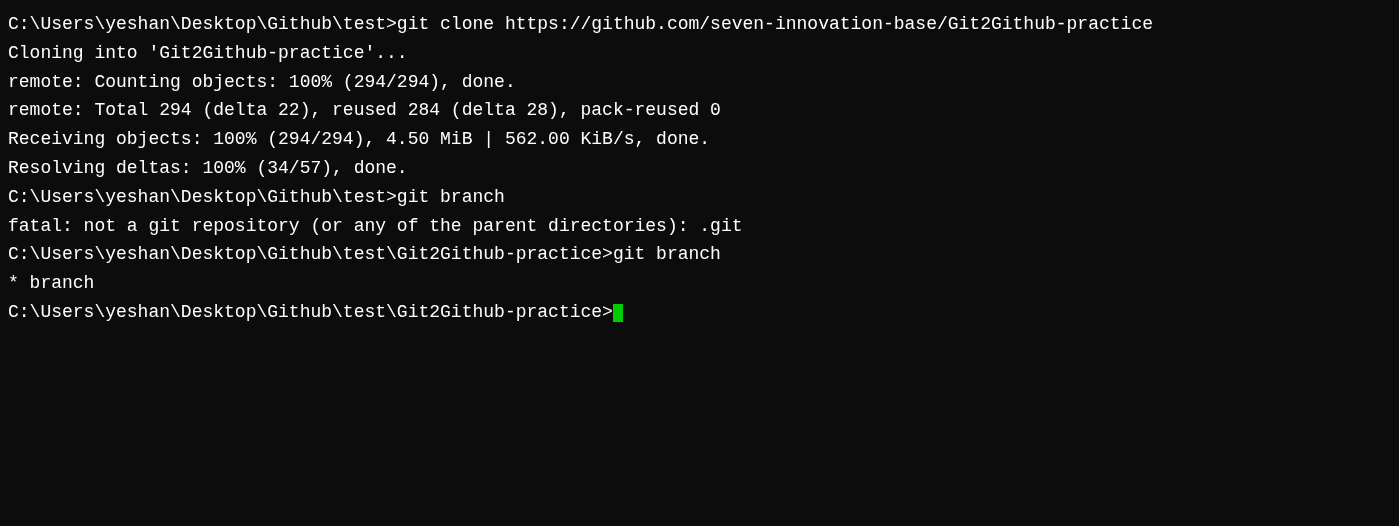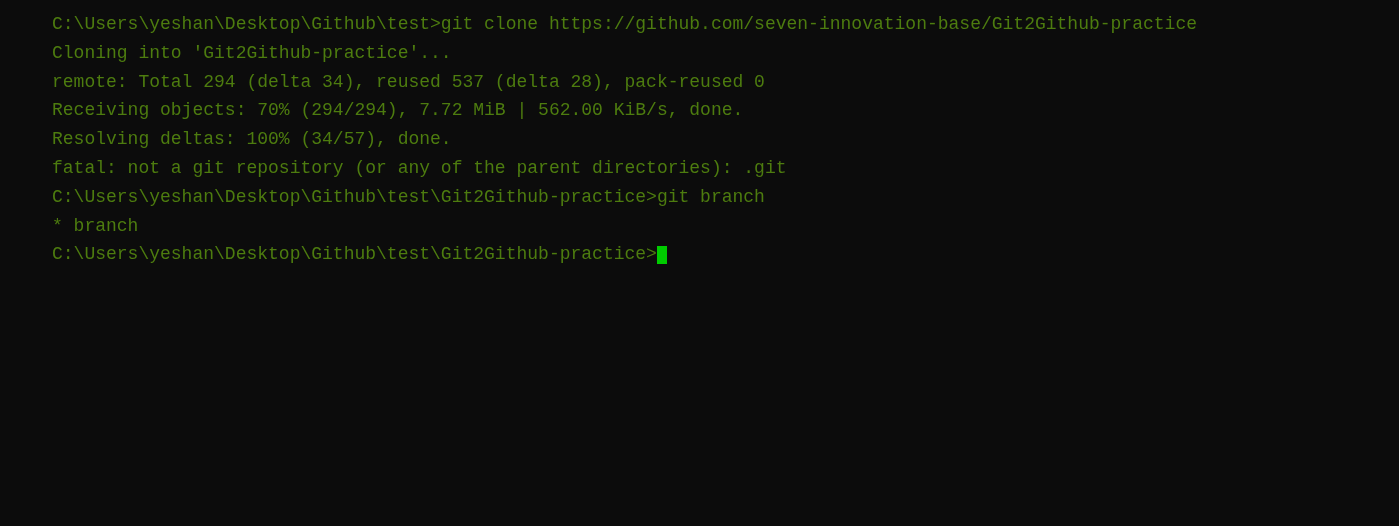--- a/index.html
+++ b/index.html
@@ -21,22 +21,21 @@
 
     .terminal {
       background-color: #0c0c0c;
       width: 1399px;
       height: 526px;
       padding: 10px 8px;
     }
 
     .line {
       white-space: pre;
-      color: #4d7c0f;
-      margin-left: 44px;
+      color: #ffffff;
     }
 
     .cursor {
       display: inline-block;
       width: 10px;
       height: 18px;
       background-color: #00cc00;
       vertical-align: text-bottom;
       animation: blink 1s step-end infinite;
     }
@@ -46,24 +45,26 @@
       50% { opacity: 0; }
     }
   </style>
 </head>
 <body>
 
 <div class="terminal">
   <div id="terminal-content">
       <div class="line">C:\Users\yeshan\Desktop\Github\test&gt;git clone https://github.com/seven-innovation-base/Git2Github-practice</div>
       <div class="line">Cloning into 'Git2Github-practice'...</div>
-      <div class="line">remote: Total 294 (delta 34), reused 537 (delta 28), pack-reused 0</div>
-      <div class="line">Receiving objects: 70% (294/294), 7.72 MiB | 562.00 KiB/s, done.</div>
+      <div class="line">remote: Counting objects: 100% (294/294), done.</div>
+      <div class="line">remote: Total 294 (delta 22), reused 284 (delta 28), pack-reused 0</div>
+      <div class="line">Receiving objects: 100% (294/294), 4.50 MiB | 562.00 KiB/s, done.</div>
       <div class="line">Resolving deltas: 100% (34/57), done.</div>
       <div class="line"></div>
+      <div class="line">C:\Users\yeshan\Desktop\Github\test&gt;git branch</div>
       <div class="line">fatal: not a git repository (or any of the parent directories): .git</div>
       <div class="line"></div>
       <div class="line"></div>
       <div class="line">C:\Users\yeshan\Desktop\Github\test\Git2Github-practice&gt;git branch</div>
       <div class="line">* branch</div>
       <div class="line"></div>
       <div class="line">C:\Users\yeshan\Desktop\Github\test\Git2Github-practice&gt;<span class="cursor"></span></div>
     </div>
 </div>
 

